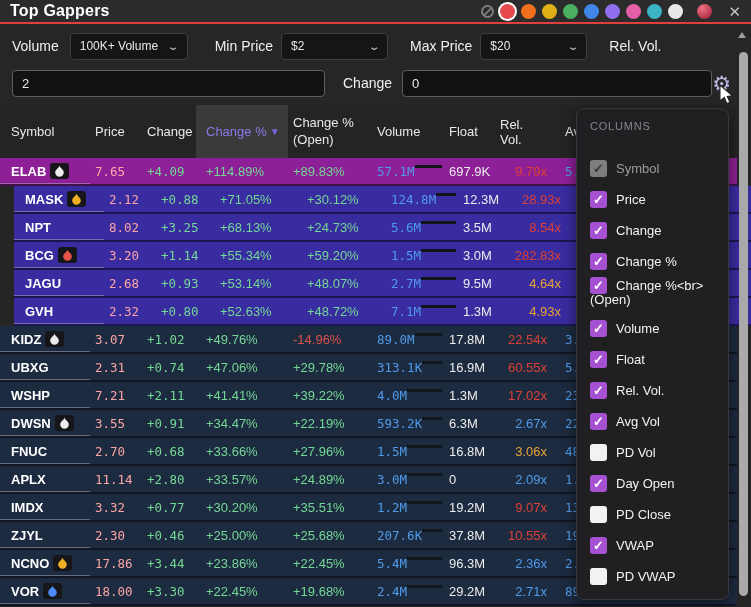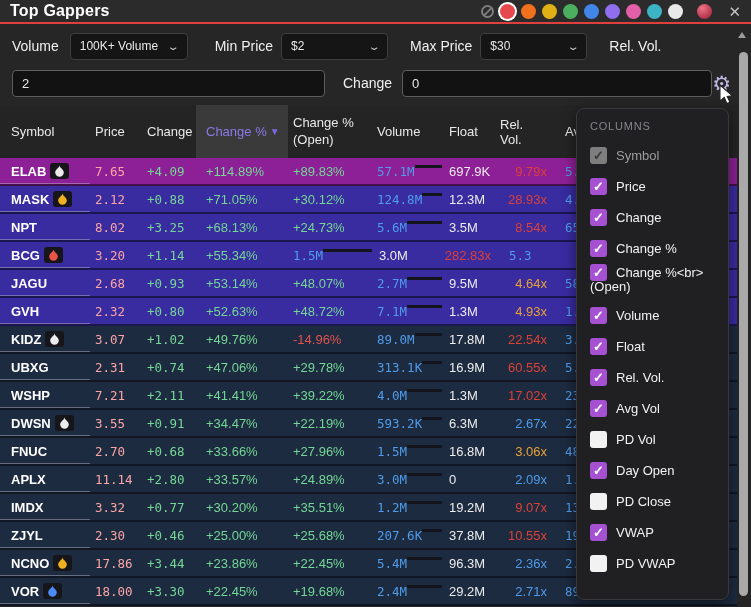--- a/index.html
+++ b/index.html
@@ -42,21 +42,21 @@
   .hc-open { padding-left:5px; line-height:1.25; }
   .hc-open span { width:70px; }
   .hc-volume { padding-left:5px; }
   .hc-float { padding-left:7px; }
   .hc-rel { justify-content:flex-end; padding-right:9px; }
   .hc-avg { padding-left:9px; }
 
   .trow { height:28px; font-size:13px; border-bottom:2px solid rgba(5,5,12,.55); cursor:default; }
   .trow > div { display:flex; align-items:center; height:100%; overflow:hidden; }
   .trow.highlight { background:#8d2096; }
-  .trow.purple    { background:#392ba0; }
+  .trow.purple    { background:#392ba0;margin-left:14px; }
   .trow.dark      { background:#1d2b40; }
   .symcell { padding-left:11px; gap:4px; box-shadow:inset 0 -1px 0 rgba(190,190,205,.45); }
   .symtext { color:#ffffff; font-weight:bold; font-size:13px; }
   .badge { background:#16161a; border-radius:3px; width:19px; height:16px; display:flex; align-items:center; justify-content:center; flex:none; }
   .mono { font-family:"DejaVu Sans Mono",monospace; font-size:12.5px; }
   .c-price { color:#fca5a5; padding-left:5px; }
   .c-chg   { color:#74d795; padding-left:5px; }
   .c-pct   { color:#74d795; padding-left:10px; }
   .c-open  { color:#74d795; padding-left:5px; }
   .c-open.neg { color:#e0524e; }
@@ -69,21 +69,21 @@
   .c-rel   { justify-content:flex-end; padding-right:9px; }
   .c-rel.high { color:#dc4036; }
   .c-rel.mid  { color:#e8a334; }
   .c-rel.low  { color:#4f9bea; }
   .c-avg   { color:#4f9bea; padding-left:9px; }
 
   
   .menu { position:absolute; left:576px; top:108px; width:153px; height:492px; z-index:10;
           background:#202023; border:1px solid #39393d; border-radius:8px;
           box-shadow:0 4px 14px rgba(0,0,0,.5); padding:11px 8px 0 13px; }
-  .menu-h { color:#85858a; font-size:11px; letter-spacing:.8px; margin-bottom:8px; }
+  .menu-h { color:#85858a; font-size:11px; letter-spacing:.8px; margin-bottom:21px; }
   .mitem { display:flex; align-items:center; flex-wrap:wrap; min-height:31px; cursor:default; }
   .mitem .cb { width:17px; height:17px; border-radius:3px; margin-right:9px; flex:none;
                display:flex; align-items:center; justify-content:center;
                font-size:13px; font-weight:bold; line-height:1; }
   .cb.on  { background:#a650d2; color:#ffffff; }
   .cb.off { background:#f2f2f2; color:transparent; }
   .cb.dis { background:#7e7e7e; color:#3a3a3a; }
   .mlabel { color:#f2f2f2; font-size:13px; }
   .mlabel.dim { color:#9b9b9b; }
   .mlabel2 { width:100%; color:#f2f2f2; font-size:13px; margin:-2px 0 6px 0; }
@@ -128,21 +128,21 @@
       <span>100K+ Volume</span>
       <span class="chev">⌄</span>
     </div>
     <span class="flabel" style="margin-left:27px;">Min Price</span>
     <div class="select" style="width:107px; margin-left:8px;">
       <span>$2</span>
       <span class="chev">⌄</span>
     </div>
     <span class="flabel" style="margin-left:22px;">Max Price</span>
     <div class="select" style="width:107px; margin-left:8px;">
-      <span>$30</span>
+      <span>$20</span>
       <span class="chev">⌄</span>
     </div>
     <span class="flabel" style="margin-left:22px;">Rel. Vol.</span>
   </div>
   <div class="frow">
     <input class="tinput" style="width: 313px;" value="2">
     <span class="flabel" style="margin-left:18px;">Change</span>
     <input class="tinput" style="width: 310px; margin-left: 10px;" value="0">
     <span class="gear">⚙</span>
   </div>
@@ -235,20 +235,21 @@
         <span class="symtext">BCG</span>
         <span class="badge">
           <svg width="11" height="13" viewBox="0 0 10 12">
             <path d="M5 0 C5.2 2.6 1 3.8 1 7 a4 3.9 0 0 0 8 0 C9 3.8 4.8 2.6 5 0 Z" fill="#e85548"></path>
           </svg>
         </span>
       </div>
       <div class="mono c-price">3.20</div>
       <div class="mono c-chg">+1.14</div>
       <div class="c-pct">+55.34%</div>
+      <div class="c-open">+59.20%</div>
       <div class="c-vol">
         <span class="vwrap">
           <span class="mono vtext">1.5M</span>
           <span class="vbar"><span class="vfill" style="width: 100%;"></span></span>
         </span>
       </div>
       <div class="c-float">3.0M</div>
       <div class="c-rel high">282.83x</div>
       <div class="mono c-avg">5.3</div>
     </div>

